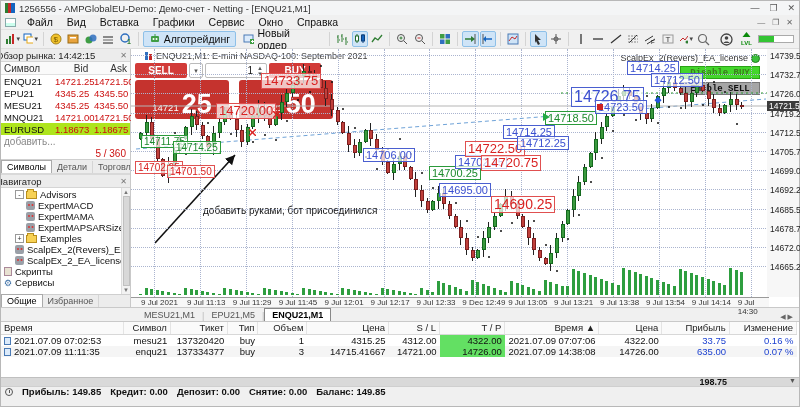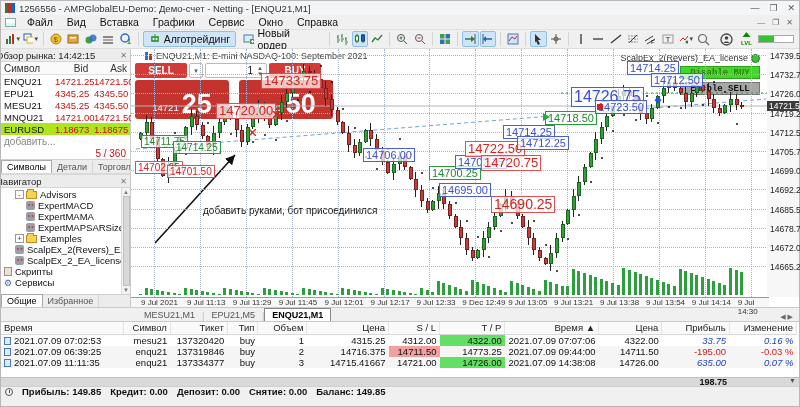--- a/index.html
+++ b/index.html
@@ -128,21 +128,21 @@
   
   .history { height:65px; flex:none; background:#fff; border-top:1px solid #c9c9c9; overflow:hidden; position:relative; }
   table { border-collapse:collapse; width:796px; table-layout:fixed; }
   th { font-weight:normal; font-size:9.5px; color:#222; border-right:1px solid #e4e4e4; border-bottom:1px solid #d8d8d8; height:12px; padding:0 3px; text-align:right; background:#fafafa; white-space:nowrap; overflow:hidden; }
   th:first-child { text-align:left; }
   td { font-size:9.5px; height:11px; padding:0 3px; text-align:right; white-space:nowrap; overflow:hidden; }
   td:first-child { text-align:left; }
   tr.alt td { background:#f5f5f5; }
   td.green { background:#63e063 !important; }
   td.pink { background:#f2a0a0 !important; }
-  .pos { color:#1a3fd0;font-style:italic; }
+  .pos { color:#1a3fd0; }
   .neg { color:#d02020; }
   .docico { display:inline-block; width:7px; height:8px; border:1px solid #4a7ab5; background:#dcebfb; margin-right:3px; vertical-align:-1px; }
   .tfoot { position:absolute; left:0; right:0; bottom:0; height:9px; background:#d9d9d9; border-top:1px solid #c0c0c0; font-size:9px; font-weight:bold; }
   .tfoot b { position:absolute; right:72px; top:-1px; }
   .tfoot .dn { position:absolute; right:3px; top:-1px; font-size:7px; color:#555; font-weight:normal; }
 
   
   .statusbar { height:10px; flex:none; background:#f0f0f0; border-top:1px solid #cfcfcf; display:flex; align-items:center; gap:9px; padding:0 4px; font-size:9.5px; font-weight:bold; color:#111; }
   .clock { width:8px; height:8px; border:1px solid #555; border-radius:50%; position:relative; flex:none; }
   .clock:before { content:""; position:absolute; left:3px; top:1px; width:1px; height:3px; background:#555; }
@@ -1075,34 +1075,20 @@
             <td>1</td>
             <td>4315.25</td>
             <td>4312.00</td>
             <td class="green">4322.00</td>
             <td>2021.07.09 07:07:06</td>
             <td>4322.00</td>
             <td class="pos">33.75</td>
             <td class="pos">0.16 %</td>
           </tr>
           <tr class="alt">
-            <td><span class="docico"></span>2021.07.09 06:39:25</td>
-            <td>enqu21</td>
-            <td>137319846</td>
-            <td>buy</td>
-            <td>2</td>
-            <td>14716.375</td>
-            <td class="pink">14711.50</td>
-            <td>14773.25</td>
-            <td>2021.07.09 09:44:00</td>
-            <td>14711.50</td>
-            <td class="neg">-195.00</td>
-            <td class="neg">-0.03 %</td>
-          </tr>
-          <tr class="alt">
             <td><span class="docico"></span>2021.07.09 11:11:35</td>
             <td>enqu21</td>
             <td>137334377</td>
             <td>buy</td>
             <td>3</td>
             <td>14715.41667</td>
             <td>14721.00</td>
             <td class="green">14726.00</td>
             <td>2021.07.09 14:38:08</td>
             <td>14726.00</td>

